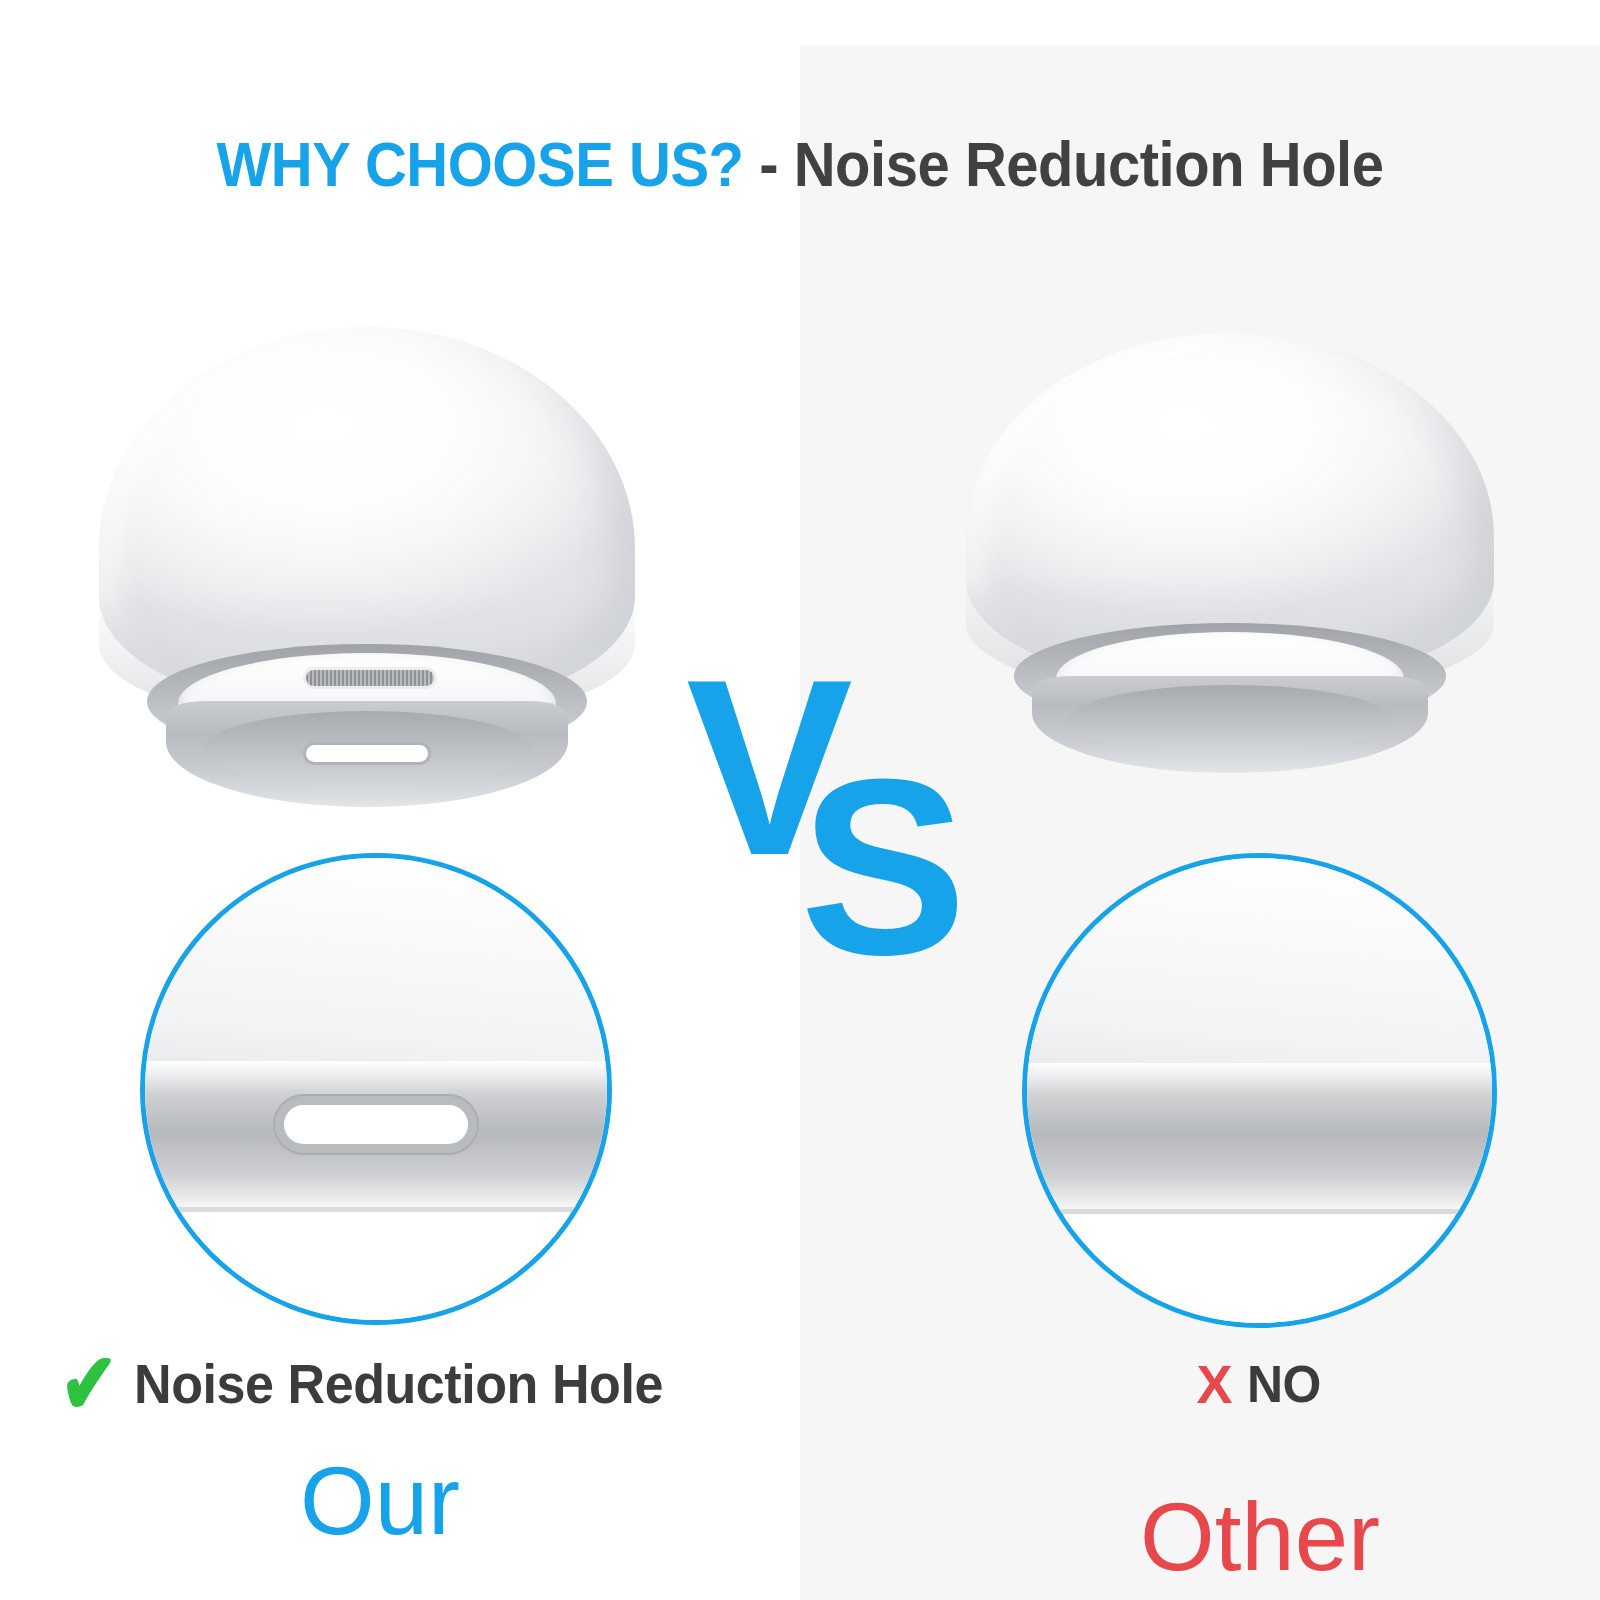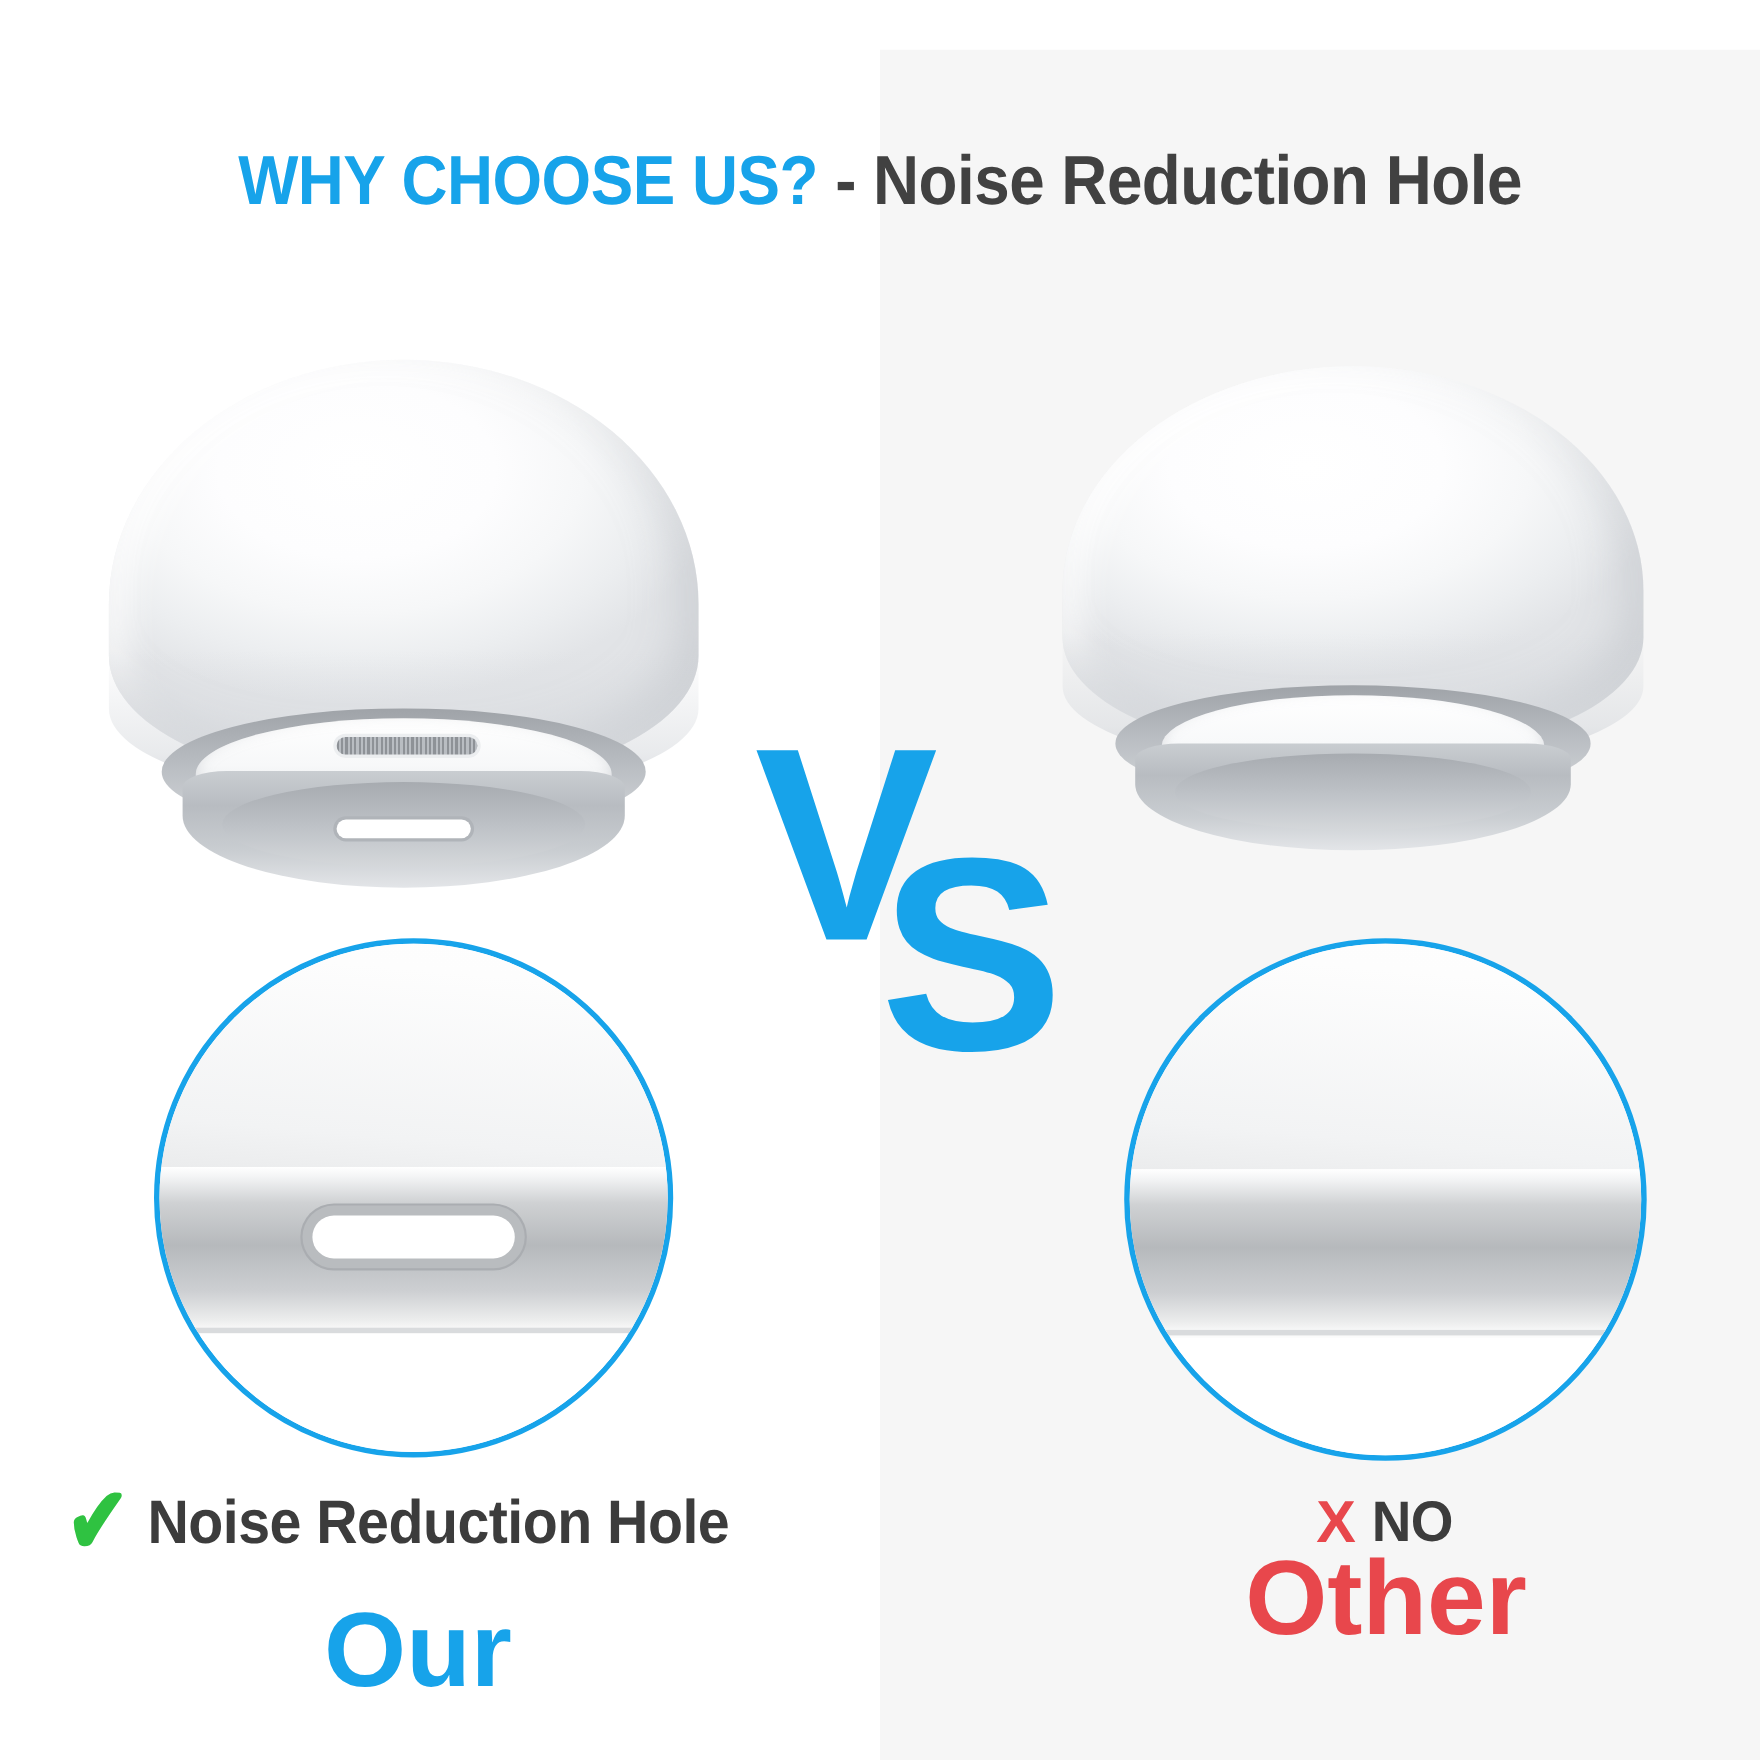--- a/index.html
+++ b/index.html
@@ -189,27 +189,27 @@
   }
   .caption-right .caption-text {
     font-size: 52px;
     transform: scaleX(0.96);
   }
 
   
   .brandword {
     position: absolute;
     font-size: 96px;
-    font-weight: bold;
+    font-weight: normal;
     line-height: 1;
     white-space: nowrap;
     text-align: center;
   }
   .brand-our   { left: 120px;  top: 1408px; width: 520px; color: #17a3ea; }
-  .brand-other { left: 1020px; top: 1360px; width: 480px; color: #e8474c; }
+  .brand-other { left: 1020px; top: 1444px; width: 480px; color: #e8474c; }
 
   
   .eartip { position: absolute; inset: 0; }
 
   .dome {
     position: absolute;
     left: 6%;
     top: 0;
     width: 88%;
     height: 80%;

